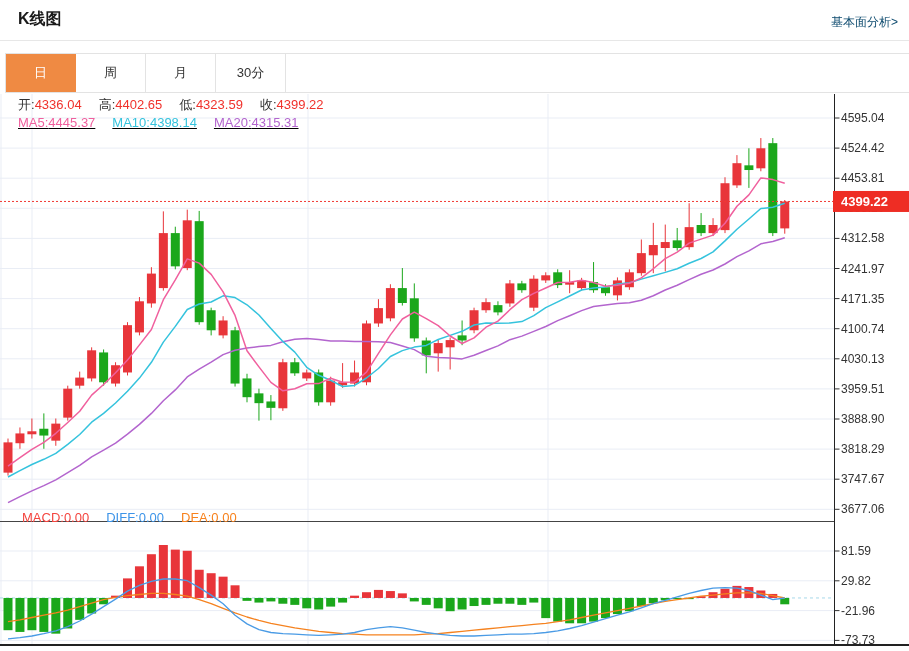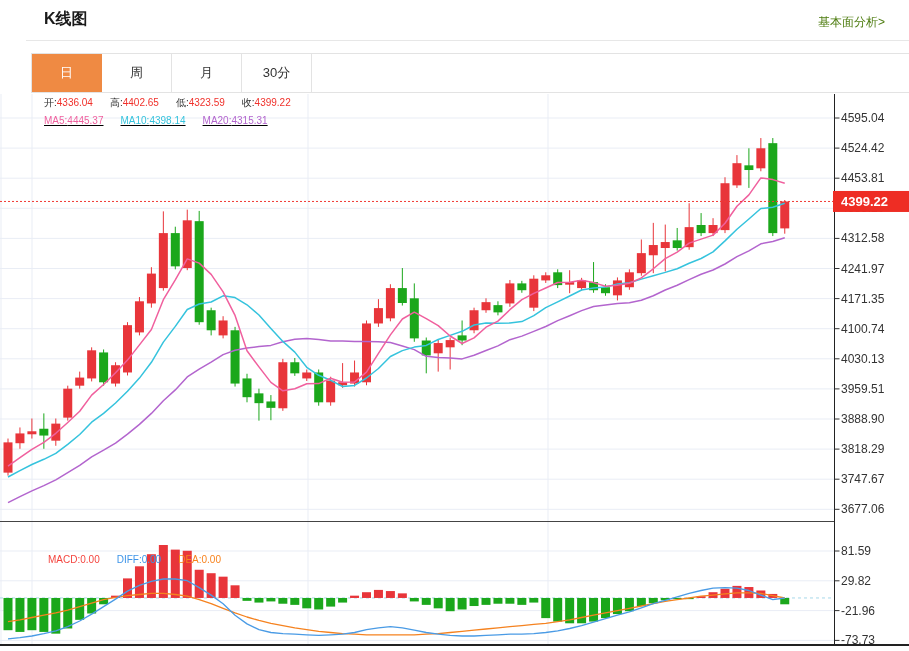--- a/index.html
+++ b/index.html
@@ -1,29 +1,29 @@
 <!DOCTYPE html>
 <html><head>
 <meta charset="utf-8">
 <style>
   html,body{margin:0;padding:0;width:909px;height:651px;background:#fff;overflow:hidden;
     font-family:"Liberation Sans","DejaVu Sans",sans-serif;}
-  .abs{position:absolute;margin-left:26px;}
+  .abs{position:absolute;}
   #page-title{left:18px;top:9px;font-size:16px;font-weight:bold;color:#1a1a1a;z-index:5;}
-  #fund-link{right:24px;top:14px;font-size:12px;color:#4d7c0f;z-index:5;cursor:pointer;}
+  #fund-link{right:11px;top:14px;font-size:12px;color:#0c4a6e;z-index:5;cursor:pointer;}
   #top-divider{left:0;top:40px;width:909px;height:1px;background:#e7e7e7;}
   #tab-bar{left:5px;top:53px;right:0;height:38px;display:flex;border-top:1px solid #e3e3e3;
     border-bottom:1px solid #e3e3e3;border-left:1px solid #e3e3e3;z-index:5;background:#fff;}
   .tab{width:70px;box-sizing:border-box;border-right:1px solid #e3e3e3;display:flex;
     align-items:center;justify-content:center;font-size:13px;color:#333;cursor:pointer;background:#fff;}
   .tab.active{background:#ef8a43;color:#fff;border-color:#ef8a43;}
-  .info-row{left:18px;font-size:10px;z-index:4;white-space:nowrap;}
+  .info-row{left:18px;font-size:13px;z-index:4;white-space:nowrap;}
   #quote-bar{top:96px;}
   #ma-bar{top:115px;text-decoration:underline;}
-  #macd-bar{top:554px;left:22px;}
+  #macd-bar{top:510px;left:22px;}
   .pair{margin-right:17px;}
   .pair .lbl{color:#333;}
   #chart{position:absolute;left:0;top:0;z-index:1;}
 </style>
 </head>
 <body>
 
 <div class="abs" id="page-title">K线图</div>
 <div class="abs" id="fund-link">基本面分析&gt;</div>
 <div class="abs" id="top-divider"></div>

